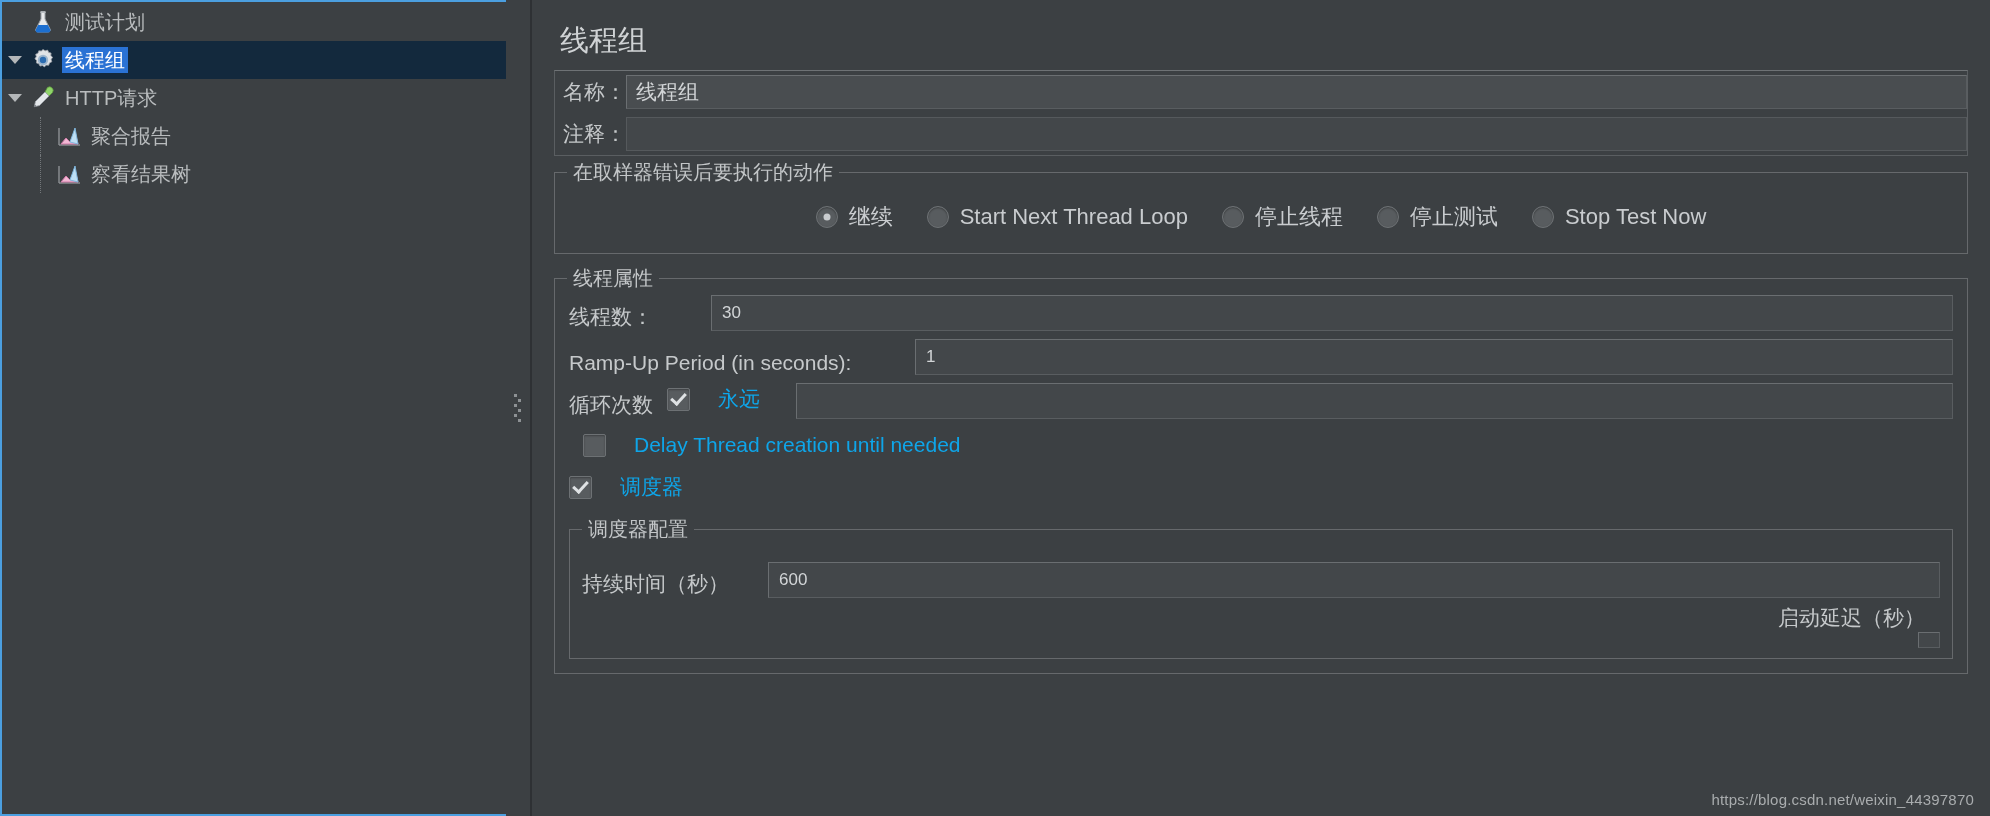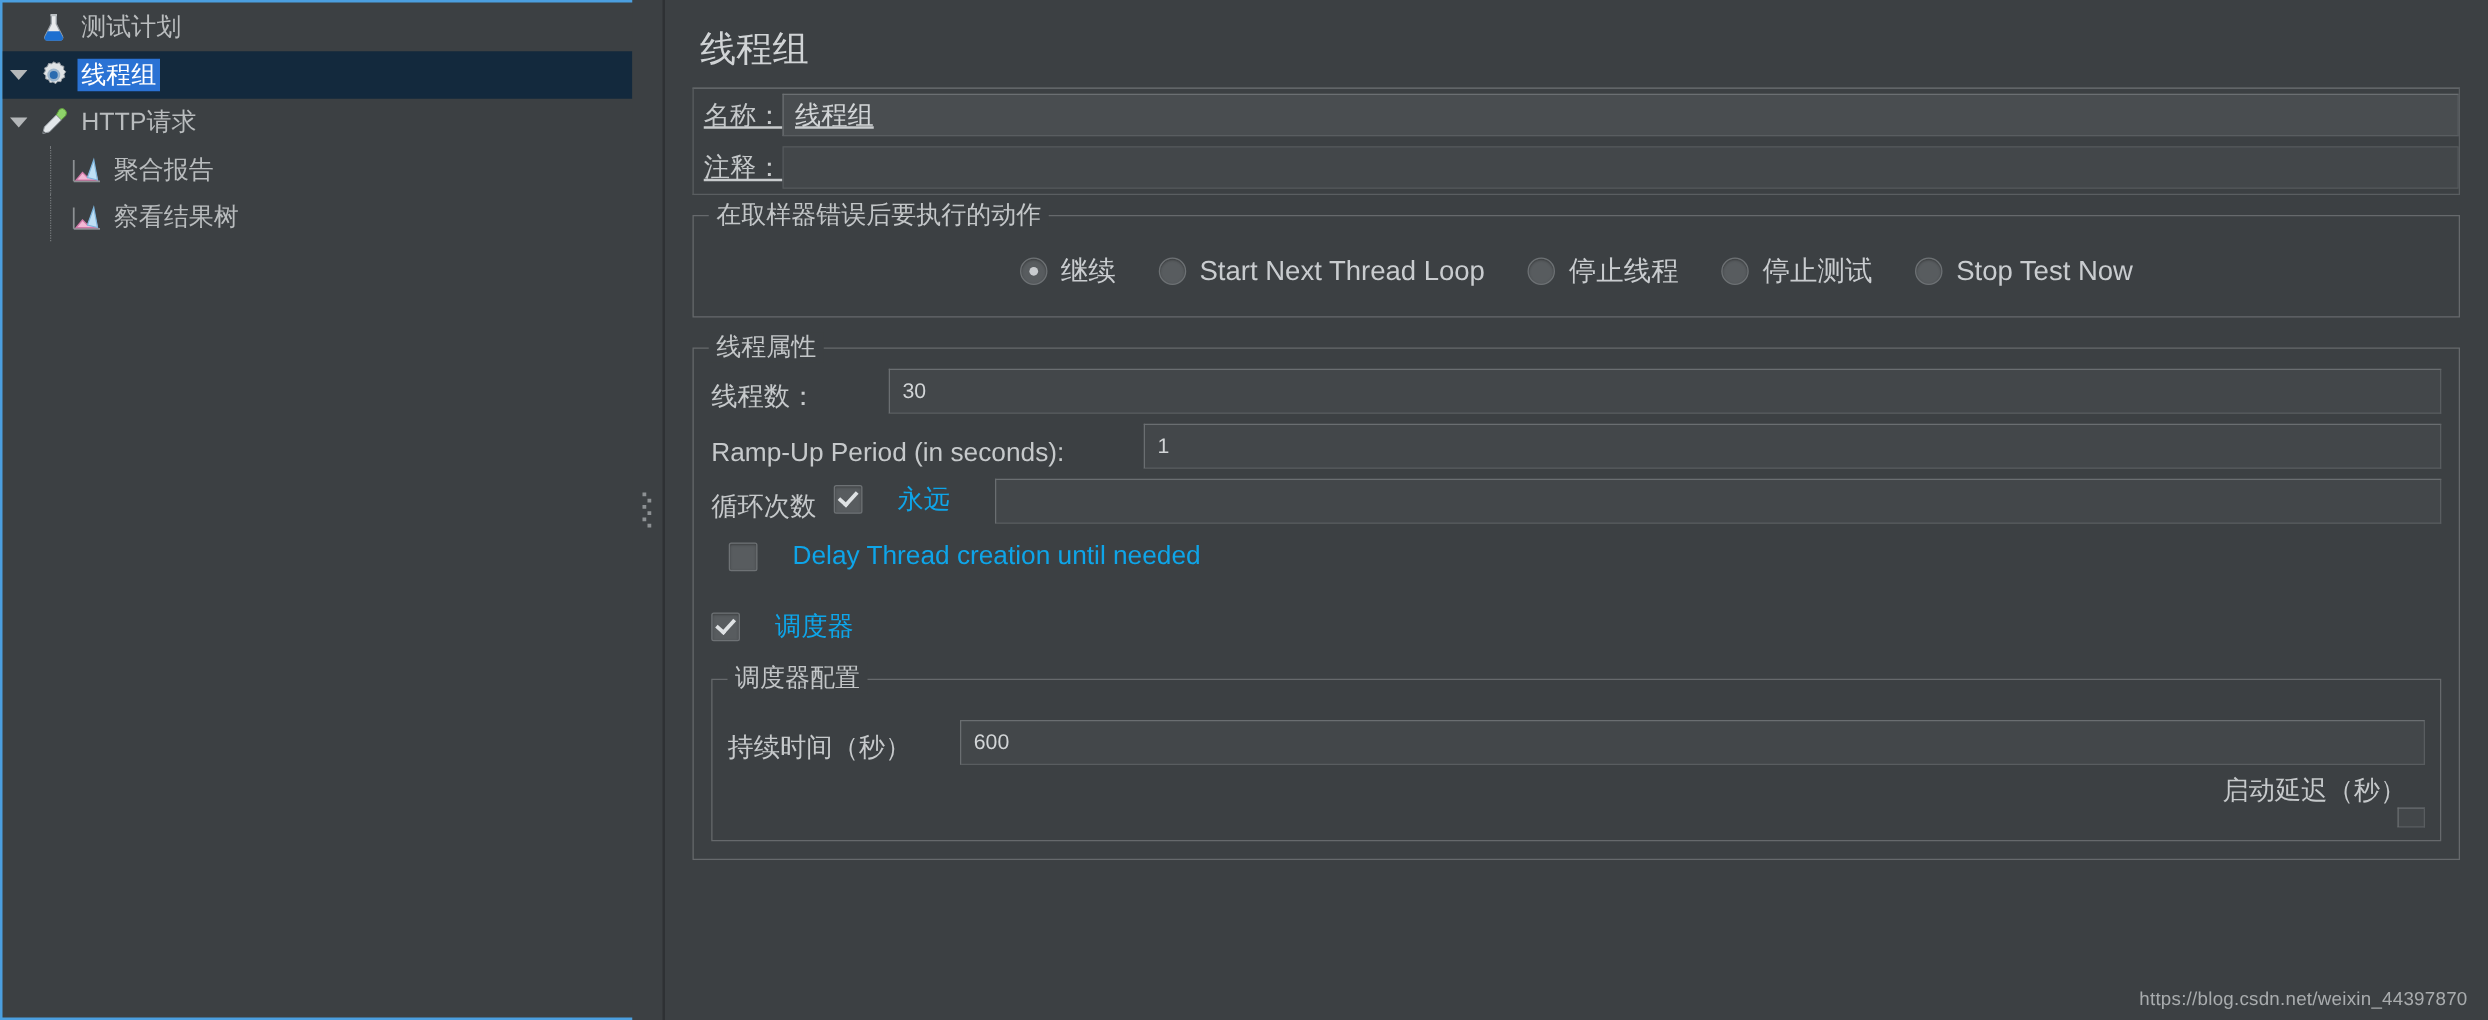--- a/index.html
+++ b/index.html
@@ -149,21 +149,20 @@
     border: 1px solid #5a5e61;
     border-top-color: #6e7275;
     background: #3c4043;
     box-sizing: border-box;
   }
 
   .field-row {
     display: flex;
     align-items: center;
     height: 42px;
-    text-decoration: underline;
   }
   .field-row .lbl {
     font-size: 21px;
     color: #c5c8ca;
     white-space: nowrap;
     padding-left: 8px;
   }
   .tfield {
     flex: 1;
     height: 34px;
@@ -475,21 +474,21 @@
           <span>永远</span>
         </label>
         <span class="pinput"></span>
       </div>
 
       <label class="cb-item" style="margin-top:6px;margin-left:14px;">
         <span class="cbox"></span>
         <span>Delay Thread creation until needed</span>
       </label>
 
-      <label class="cb-item" style="margin-top:16px;">
+      <label class="cb-item" style="margin-top:2px;">
         <span class="cbox checked"></span>
         <span>调度器</span>
       </label>
 
       <div class="group" style="margin-top:22px;padding:24px 12px 10px 12px;">
         <div class="group-title">调度器配置</div>
 
         <div class="prop-row">
           <span class="plabel" style="width:162px;">持续时间（秒）</span>
           <span class="pinput">600</span>

